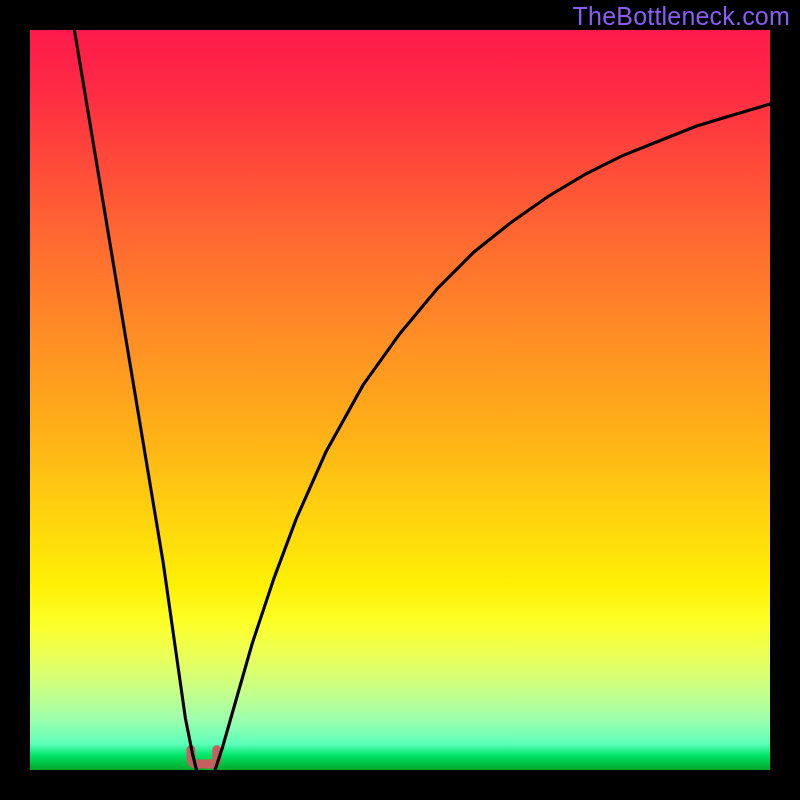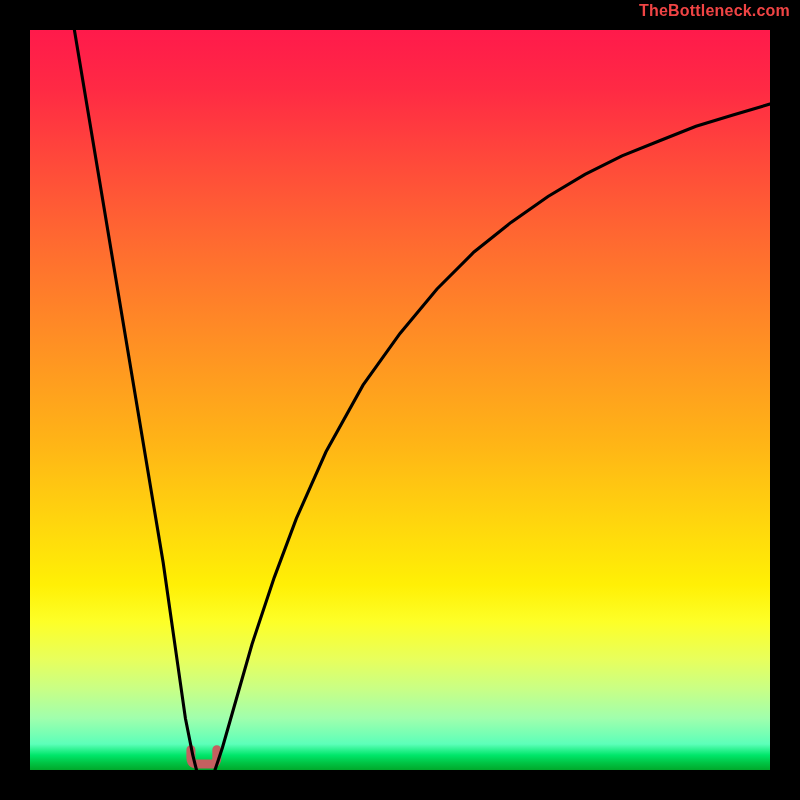--- a/index.html
+++ b/index.html
@@ -8,23 +8,23 @@
     position: relative;
     width: 800px;
     height: 800px;
     background: #000;
   }
   .watermark {
     position: absolute;
     top: 2px;
     right: 10px;
     font-family: Arial, Helvetica, sans-serif;
-    font-size: 16px;
-    color: #ef4444;
-    font-weight: 700;
+    font-size: 25px;
+    color: #8b5cf6;
+    font-weight: 400;
     letter-spacing: 0.2px;
     z-index: 10;
   }
   .plot {
     position: absolute;
     left: 30px;
     top: 30px;
     width: 740px;
     height: 740px;
     background: linear-gradient(to bottom,

